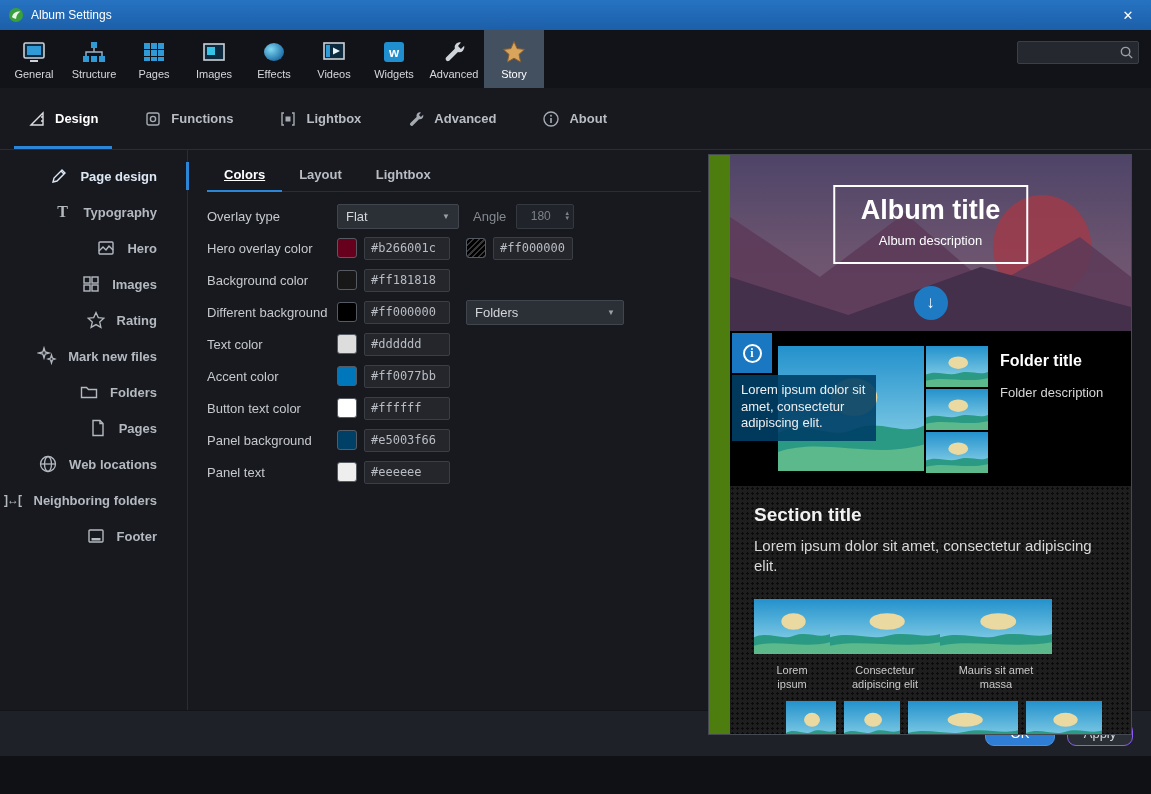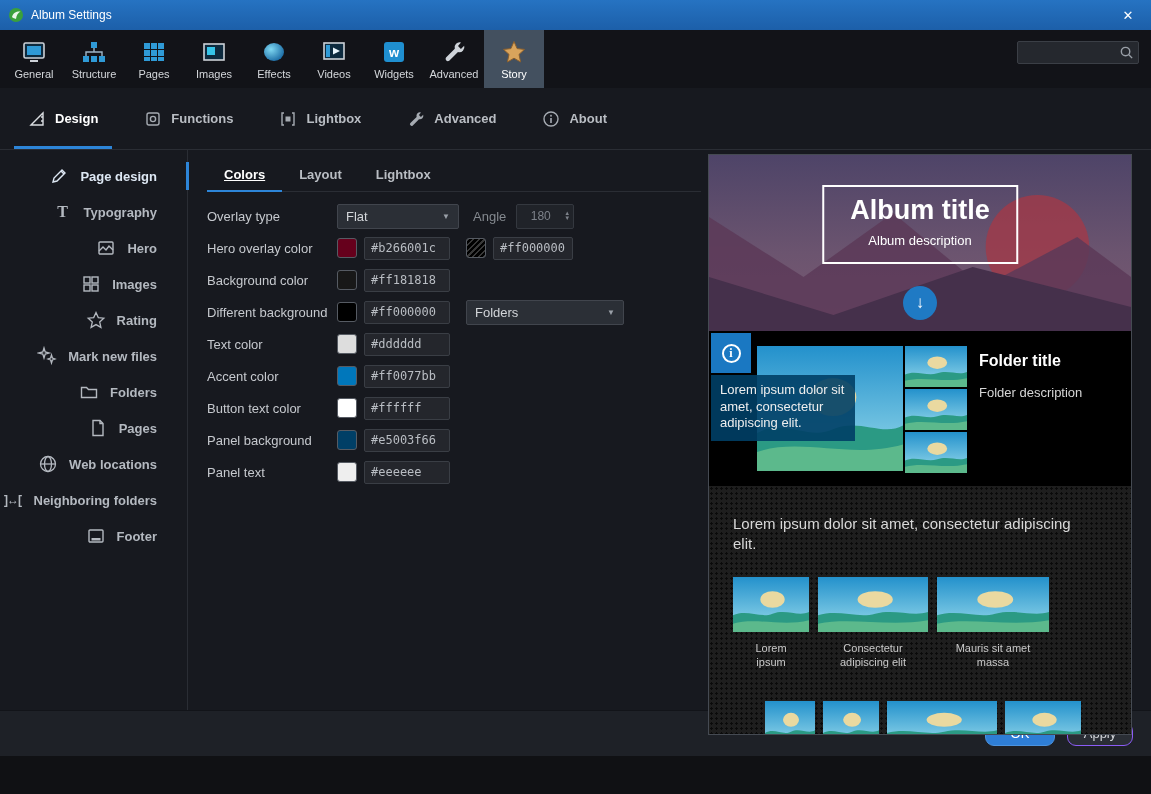--- a/index.html
+++ b/index.html
@@ -59,21 +59,21 @@
   .dd-overlay { width:122px; }
   .dd-folders { width:158px; }
   .dd-caret { margin-left:auto; font-size:8px; color:#9aa0a8; }
   .angle-label { color:#84898f; font-size:13px; margin:0 10px 0 14px; }
   .spinner { width:58px; height:25px; background:#202329; border:1px solid #34383f; border-radius:2px; display:flex; align-items:center; }
   .spinner input { flex:1; min-width:0; background:none; border:none; outline:none; color:#7d828a; font-size:12px; text-align:center; font-family:inherit; }
   .spin-btns { display:flex; flex-direction:column; padding-right:3px; line-height:0.8; }
   .spin-btns span { font-size:6px; color:#7d828a; }
 
   
-  .preview { position:absolute; left:708px; top:4px; width:424px; height:581px; border:1px solid #454a52; background:#4d7c0f; display:flex; flex-direction:column; overflow:hidden; }
+  .preview { position:absolute; left:708px; top:4px; width:424px; height:581px; border:1px solid #454a52; background:#4d7c0f; display:flex; flex-direction:column; overflow:hidden;padding-left:21px; }
   .hero { height:176px; position:relative; flex:0 0 auto; }
   .hero-bg { position:absolute; inset:0; width:100%; height:100%; }
   .title-box { position:absolute; left:50%; top:30px; transform:translateX(-50%); border:2px solid #fff; padding:8px 26px 14px; text-align:center; color:#fff; }
   .album-title { font-size:27px; font-weight:bold; white-space:nowrap; }
   .album-desc { font-size:13px; margin-top:7px; white-space:nowrap; }
   .down-btn { position:absolute; left:50%; bottom:11px; transform:translateX(-50%); width:34px; height:34px; border-radius:50%; background:#1f7ac4; color:#fff; display:flex; align-items:center; justify-content:center; font-size:17px; }
 
   .folder-block { height:155px; background:#000; position:relative; flex:0 0 auto; }
   .info-badge { position:absolute; left:2px; top:2px; width:40px; height:40px; background:#1a78c2; display:flex; align-items:center; justify-content:center; }
   .info-i { width:19px; height:19px; border:2px solid #fff; border-radius:50%; color:#fff; font-family:"Liberation Serif",serif; font-size:12px; font-weight:bold; display:flex; align-items:center; justify-content:center; }
@@ -83,21 +83,21 @@
   .collage-col { width:62px; display:flex; flex-direction:column; gap:2px; }
   .collage-col > div { flex:1; }
   .overlay-panel { position:absolute; left:2px; top:44px; width:144px; background:rgba(0,63,102,0.9); color:#eee; font-size:13px; line-height:1.28; padding:7px 9px 9px; }
   .folder-texts { position:absolute; left:270px; top:21px; }
   .folder-title { color:#fff; font-size:16px; font-weight:bold; }
   .folder-desc { color:#d6d6d6; font-size:13px; margin-top:15px; }
 
   .section-block { flex:1; background-color:#1e1e1e; background-image:radial-gradient(rgba(0,0,0,0.65) 1px, transparent 1.4px); background-size:5px 5px; padding:18px 24px 0; position:relative; overflow:hidden; }
   .section-title { color:#f2f2f2; font-size:19px; font-weight:bold; }
   .section-text { color:#d8d8d8; font-size:15px; line-height:1.35; margin-top:10px; width:345px; }
-  .thumb-row { display:flex; gap:9px; margin-top:22px; align-items:flex-start; }
+  .thumb-row { display:flex; gap:0; margin-top:22px; align-items:flex-start; }
   .thumb { display:flex; flex-direction:column; align-items:center; gap:9px; }
   .thumb .art { height:55px; }
   .thumb .art svg { display:block; width:100%; height:100%; }
   .w76 { width:76px; } .w110 { width:110px; } .w112 { width:112px; }
   .thumb-caption { font-size:11px; color:#c9c9c9; text-align:center; line-height:1.3; }
   .cap-narrow { max-width:44px; } .cap-mid { max-width:92px; } .cap-mid2 { max-width:84px; }
   .bottom-row { position:absolute; left:56px; right:24px; bottom:0; height:33px; display:flex; gap:8px; overflow:hidden; }
   .bottom-row > div svg { display:block; width:100%; height:46px; }
   .bw50 { width:50px; } .bw56 { width:56px; } .bw110 { width:110px; } .bw76 { width:76px; }
 
@@ -522,20 +522,21 @@
           </div>
         </div>
         <div class="overlay-panel">Lorem ipsum dolor sit amet, consectetur adipiscing elit.</div>
         <div class="folder-texts">
           <div class="folder-title">Folder title</div>
           <div class="folder-desc">Folder description</div>
         </div>
       </div>
 
       <div class="section-block">
+        <div class="section-title">Section title</div>
         <div class="section-text">Lorem ipsum dolor sit amet, consectetur adipiscing elit.</div>
         <div class="thumb-row">
           <div class="thumb w76">
             <div class="art w76">
                 <svg viewBox="0 0 100 66" preserveAspectRatio="none">
                   <use href="#landscape"></use>
                 </svg>
               </div>
             <div class="thumb-caption cap-narrow">Lorem ipsum</div>
           </div>

